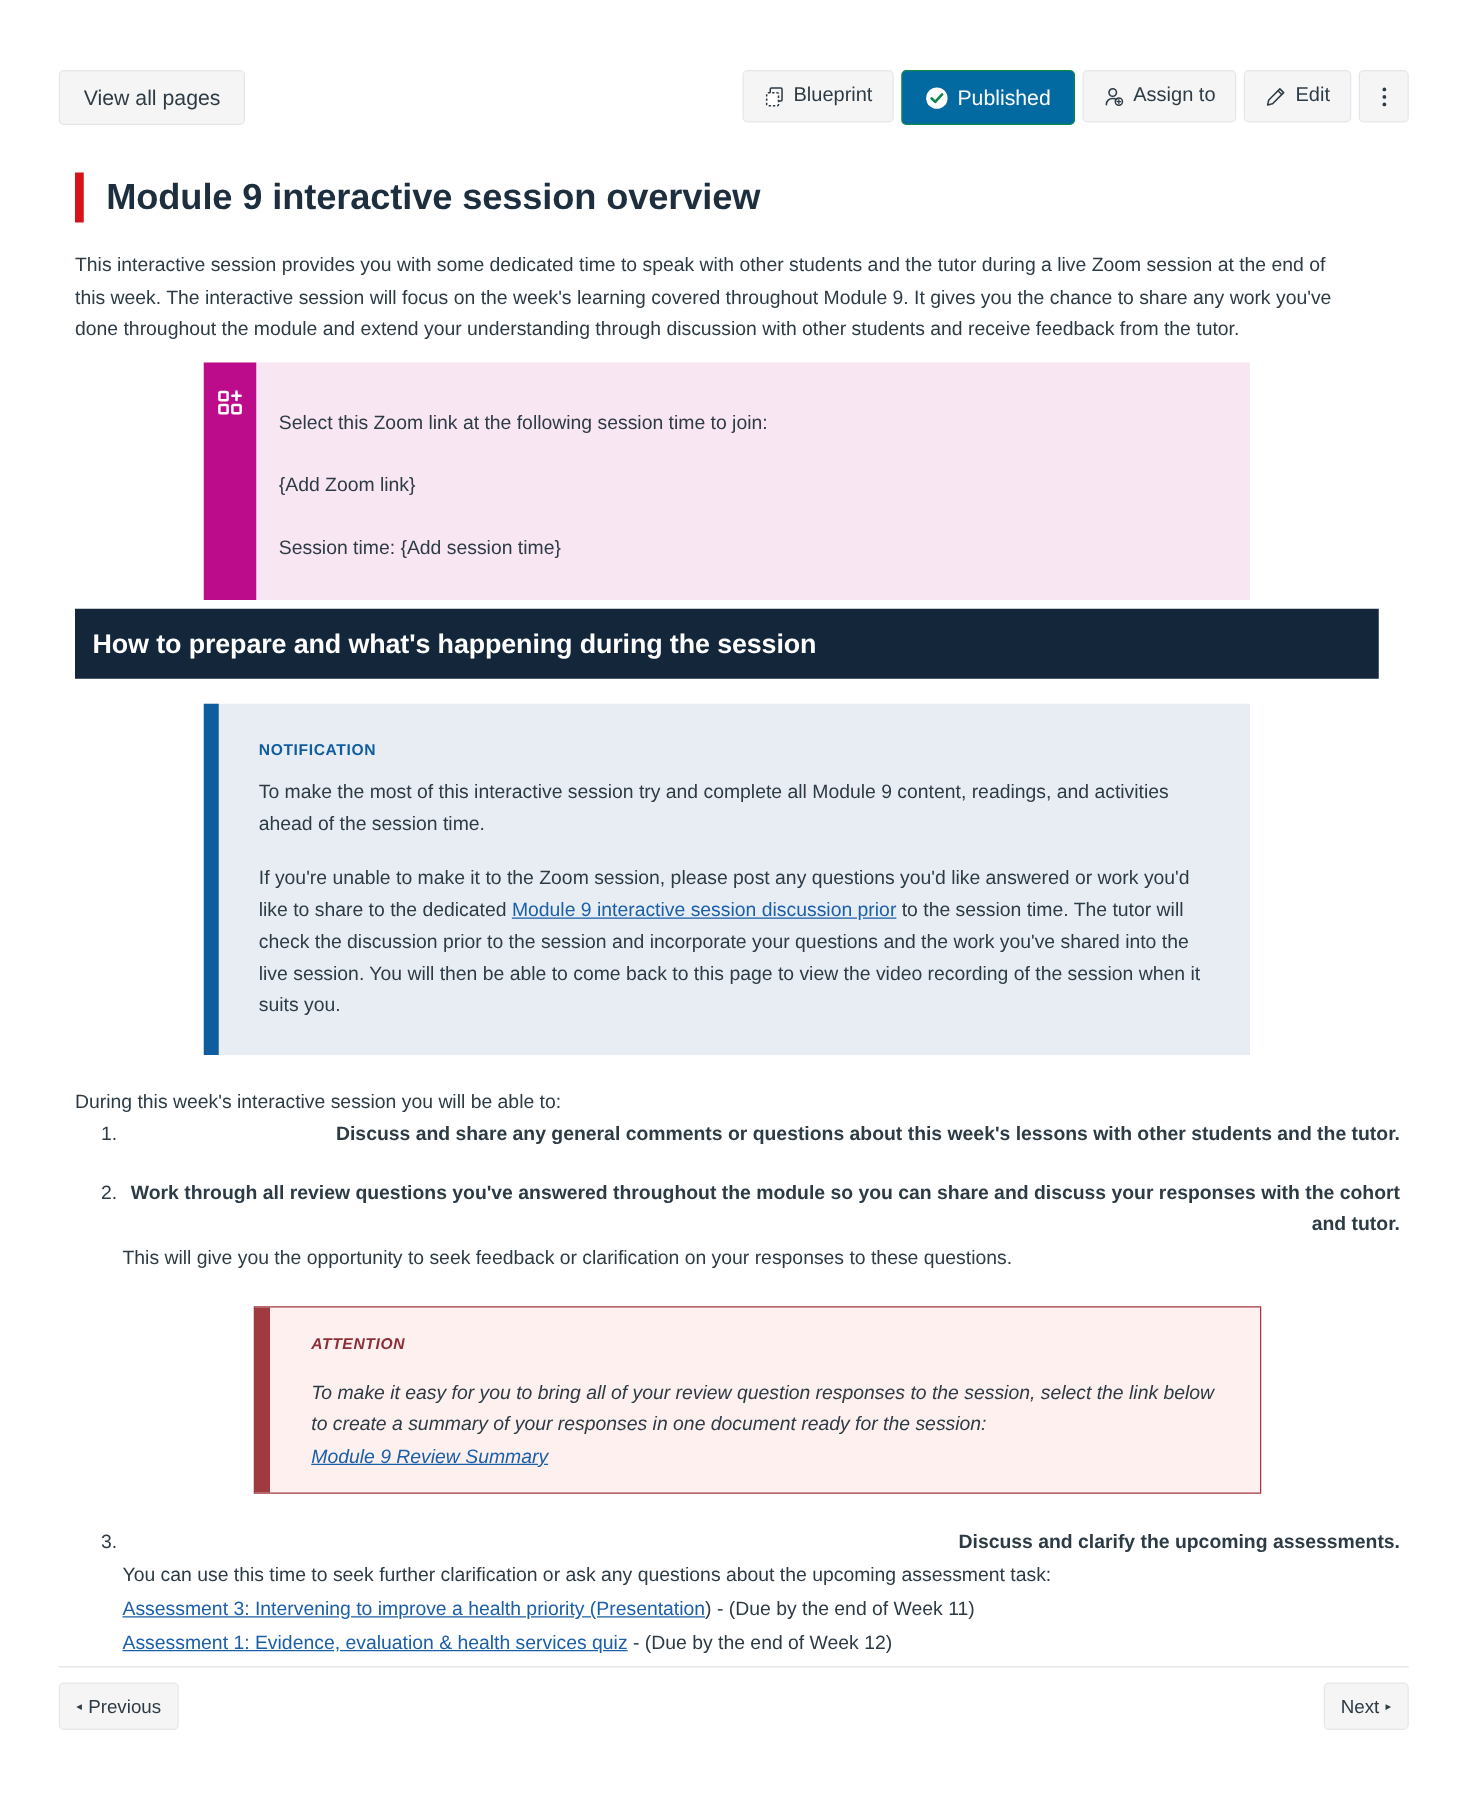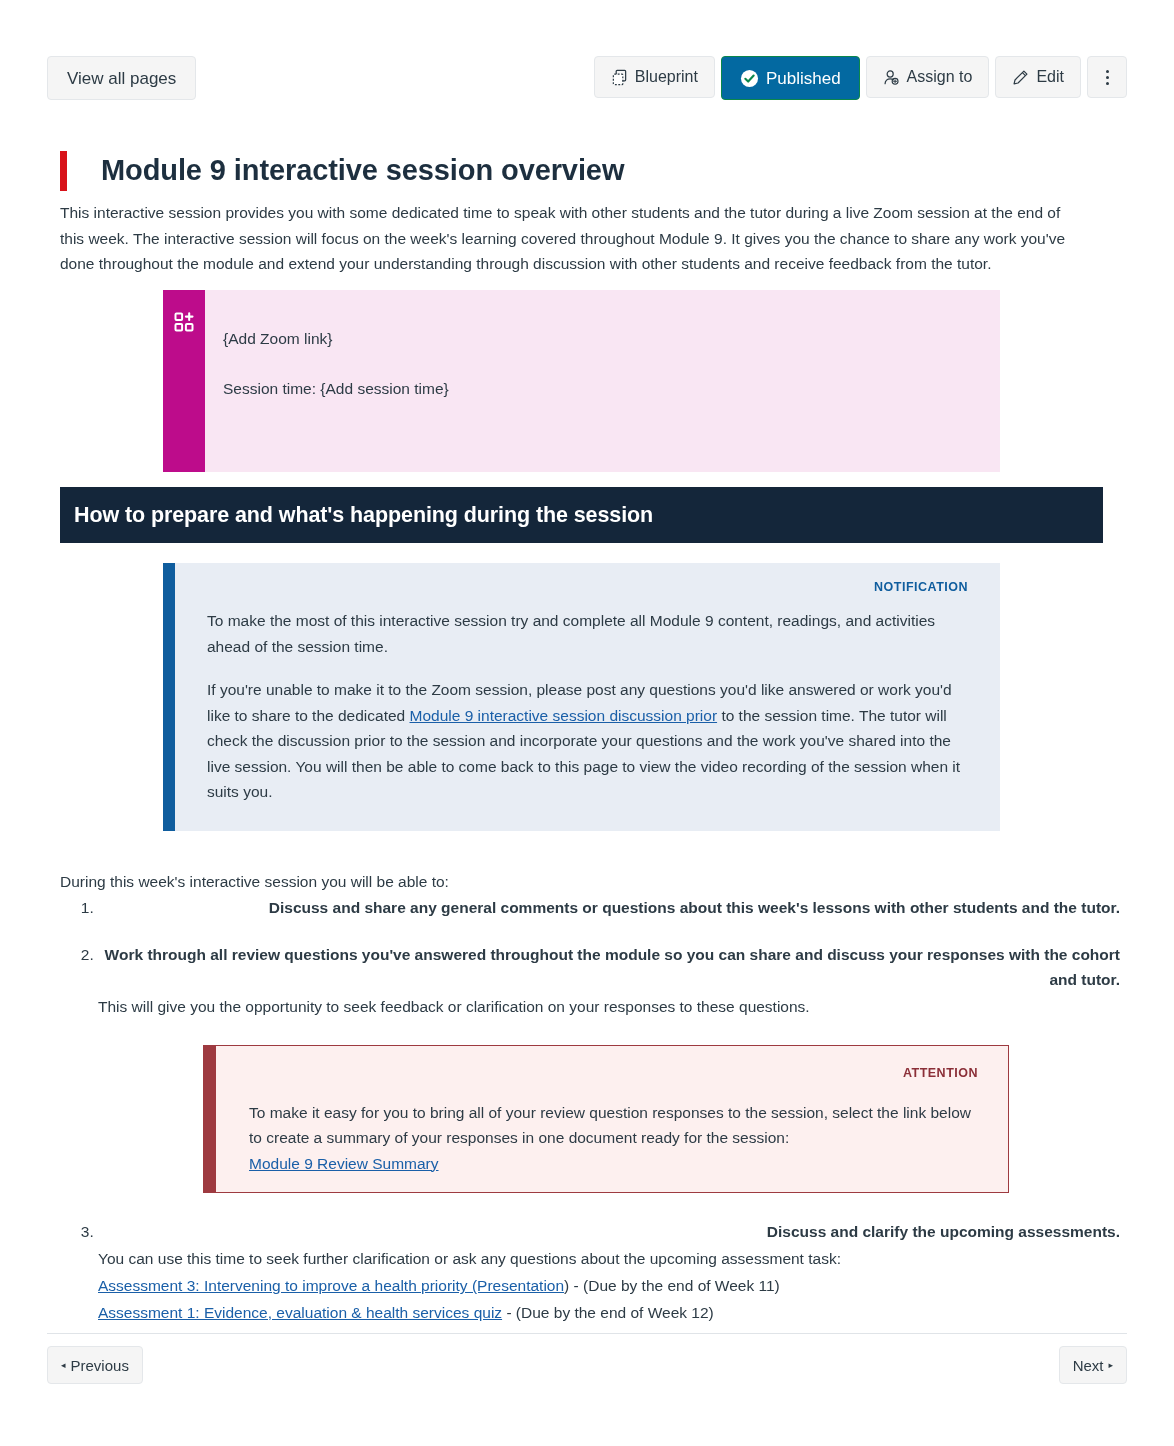--- a/index.html
+++ b/index.html
@@ -102,21 +102,21 @@
     width: 7px;
     height: 40px;
     background: #d8121a;
     flex: none;
   }
   .page-title {
     font-size: 29px;
     font-weight: bold;
     color: #1d2f3f;
     letter-spacing: -0.1px;
-    margin: 16px;
+    margin: 0;
     font-family: "Liberation Sans", sans-serif;
   }
 
   
   .content {
     position: absolute;
     top: 200px;
     left: 60px;
     width: 1060px;
   }
@@ -194,25 +194,25 @@
   .notification .bar {
     width: 12px;
     background: #0f5d9e;
     flex: none;
   }
   .notification .inner {
     flex: 1;
     padding: 14px 32px 26px 32px;
   }
   .callout-label {
-    text-align: right;
+    text-align: left;
     font-size: 12.5px;
     font-weight: bold;
     letter-spacing: 0.5px;
-    margin: 3px 0 14px 0;
+    margin: 16px 0 14px 0;
   }
   .label-notification { color: #0f5d9e; }
   .notification .inner p {
     margin: 0 0 18px 0;
     font-size: 15.5px;
     line-height: 25.5px;
     color: #2d3b45;
   }
   .notification .inner p:last-child { margin-bottom: 0; }
 
@@ -267,21 +267,22 @@
     background: #fdf0ef;
     border: 1px solid #9e3a40;
   }
   .attention .bar {
     width: 12px;
     background: #9e3a40;
     flex: none;
   }
   .attention .inner {
     flex: 1;
-    padding: 12px 30px 16px 33px;
+    padding: 1px 30px 16px 33px;
+    font-style: italic;
   }
   .label-attention { color: #8b2f38; }
   .attention .inner p {
     margin: 0;
     font-size: 15.5px;
     line-height: 25.5px;
     color: #2d3b45;
   }
 
   .step3-block {
@@ -402,20 +403,21 @@
     <span class="icon">
       <svg width="22" height="22" viewBox="0 0 22 22" fill="none">
         <rect x="2.5" y="2.5" width="6.6" height="6.6" rx="1" stroke="#ffffff" stroke-width="2"></rect>
         <rect x="2.5" y="12.9" width="6.6" height="6.6" rx="1" stroke="#ffffff" stroke-width="2"></rect>
         <rect x="12.9" y="12.9" width="6.6" height="6.6" rx="1" stroke="#ffffff" stroke-width="2"></rect>
         <path d="M16.2 2.3 v6.6 M12.9 5.6 h6.6" stroke="#ffffff" stroke-width="2.1" stroke-linecap="round"></path>
       </svg>
     </span>
   </div>
   <div class="inner">
+    <p>Select this Zoom link at the following session time to join:</p>
     <p>{Add Zoom link}</p>
     <p>Session time: {Add session time}</p>
   </div>
 </div>
 
 <div class="section-header">
   <h2>How to prepare and what's happening during the session</h2>
 </div>
 
 <div class="notification">

